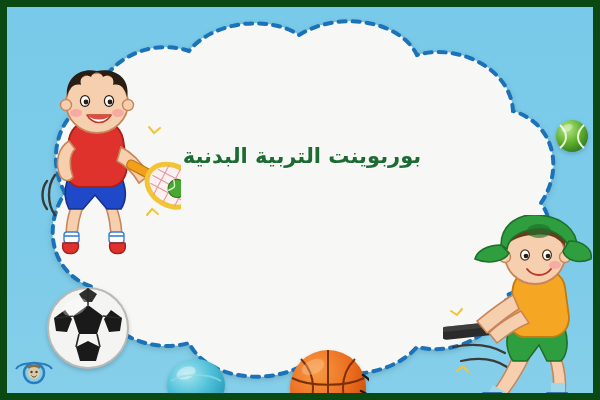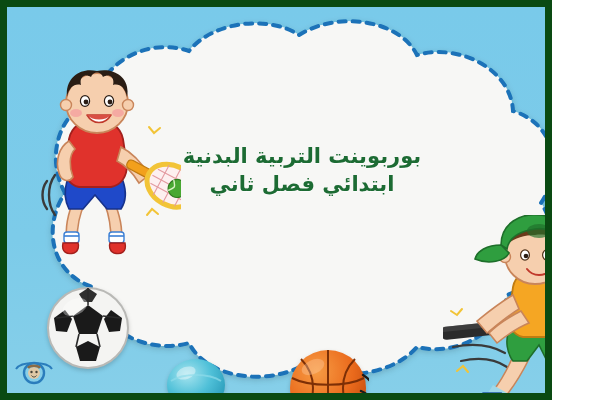--- a/index.html
+++ b/index.html
@@ -3,21 +3,21 @@
 <meta charset="utf-8">
 <title>PE Poster</title>
 <style>
   html,body{margin:0;padding:0;}
   body{
     width:600px;height:400px;overflow:hidden;
     font-family:"DejaVu Sans","Liberation Sans",sans-serif;
     background:#ffffff;
   }
   #poster{
-    position:relative;width:552px;height:400px;
+    position:relative;width:600px;height:400px;
     box-sizing:border-box;
     border:7px solid #0a4a12;
     background:#86efac;
     overflow:hidden;
   }
   
   .sky{
     position:absolute;left:0;top:0;width:100%;height:100%;
     background:linear-gradient(180deg,#79caea 0%,#7ccbe9 60%,#86cfe9 100%);
   }
@@ -282,21 +282,20 @@
       </radialGradient>
     </defs>
     <circle cx="17" cy="17" r="16" fill="url(#gtb)"></circle>
     <path d="M5 6 C13 14, 13 22, 5 29" stroke="#e9f7d8" stroke-width="2" fill="none"></path>
     <path d="M29 6 C21 14, 21 22, 29 29" stroke="#e9f7d8" stroke-width="2" fill="none"></path>
     <ellipse cx="12" cy="9" rx="6" ry="3.5" fill="#ffffff" opacity=".35" transform="rotate(-25 12 9)"></ellipse>
   </svg>
 
   <div class="title-block">
     <div class="title-line">بوربوينت التربية البدنية</div>
-    <div class="title-line">ابتدائي فصل ثاني</div>
   </div>
 
   <div class="abs watermark">
     <svg width="42" height="30" viewBox="0 0 42 30">
       <circle cx="21" cy="18" r="10" fill="none" stroke="#1b6fb5" stroke-width="2.4"></circle>
       <circle cx="21" cy="18" r="6" fill="#f0c89a"></circle>
       <circle cx="18.5" cy="17" r="1.2" fill="#3a2a18"></circle>
       <circle cx="23.5" cy="17" r="1.2" fill="#3a2a18"></circle>
       <path d="M18.5 20.5 C20 22.5, 22 22.5, 23.5 20.5" stroke="#3a2a18" stroke-width="1" fill="none"></path>
       <path d="M15 13 C17 10, 25 10, 27 13" stroke="#8a5a2a" stroke-width="2.4" fill="none"></path>

